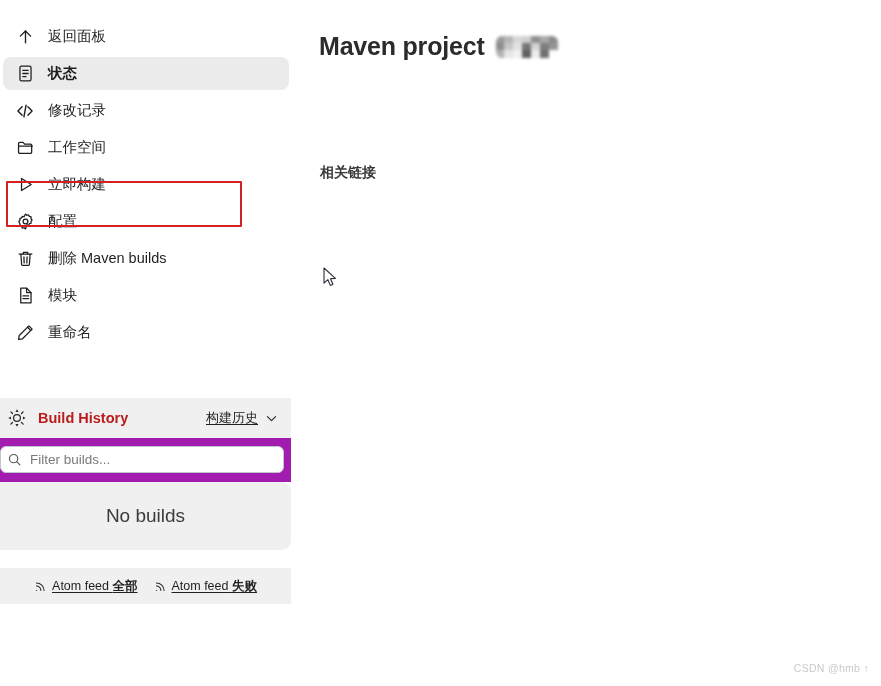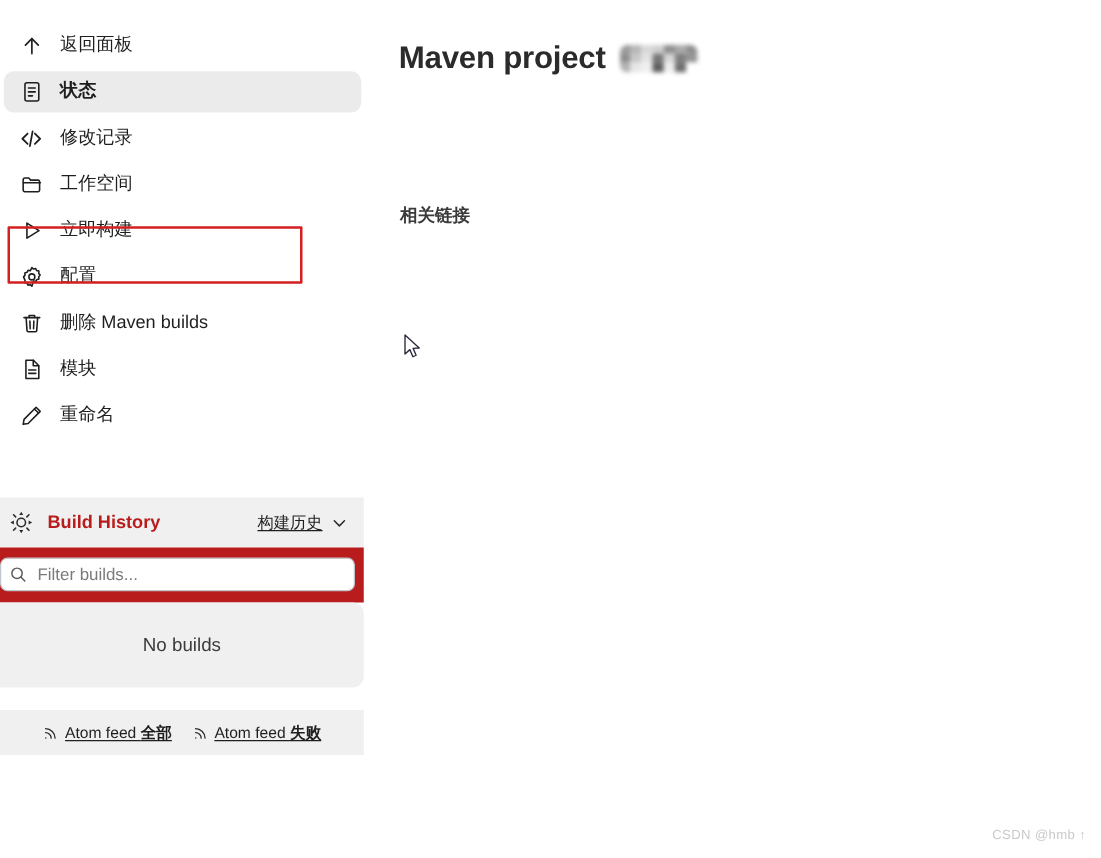--- a/index.html
+++ b/index.html
@@ -124,21 +124,21 @@
     text-align: center;
   }
   #bh-chevron {
     color: #2b2b2b;
     display: flex;
     align-items: center;
   }
 
   #bh-filter-wrap {
     padding: 8px 7px 9px 0;
-    background: #b91c1c;
+    background: #a21caf;
   }
   #bh-filter {
     position: relative;
     height: 25px;
     border: 1px solid #bfc6cd;
     border-radius: 6px;
     display: flex;
     align-items: center;
     padding: 0 8px 0 6px;
     background: #fff;
@@ -163,21 +163,21 @@
   }
   #bh-filter input::placeholder { color: #7a7a7a; opacity: 1; }
 
   #bh-empty {
     background: #f0f0f0;
     height: 68px;
     border-radius: 0 9px 9px 0;
     display: flex;
     align-items: center;
     justify-content: center;
-    font-size: 15px;
+    font-size: 19px;
     color: #3b3b3b;
     text-align: center;
   }
 
   #bh-feeds {
     margin-top: 18px;
     background: #f0f0f0;
     height: 36px;
     display: flex;
     align-items: center;

